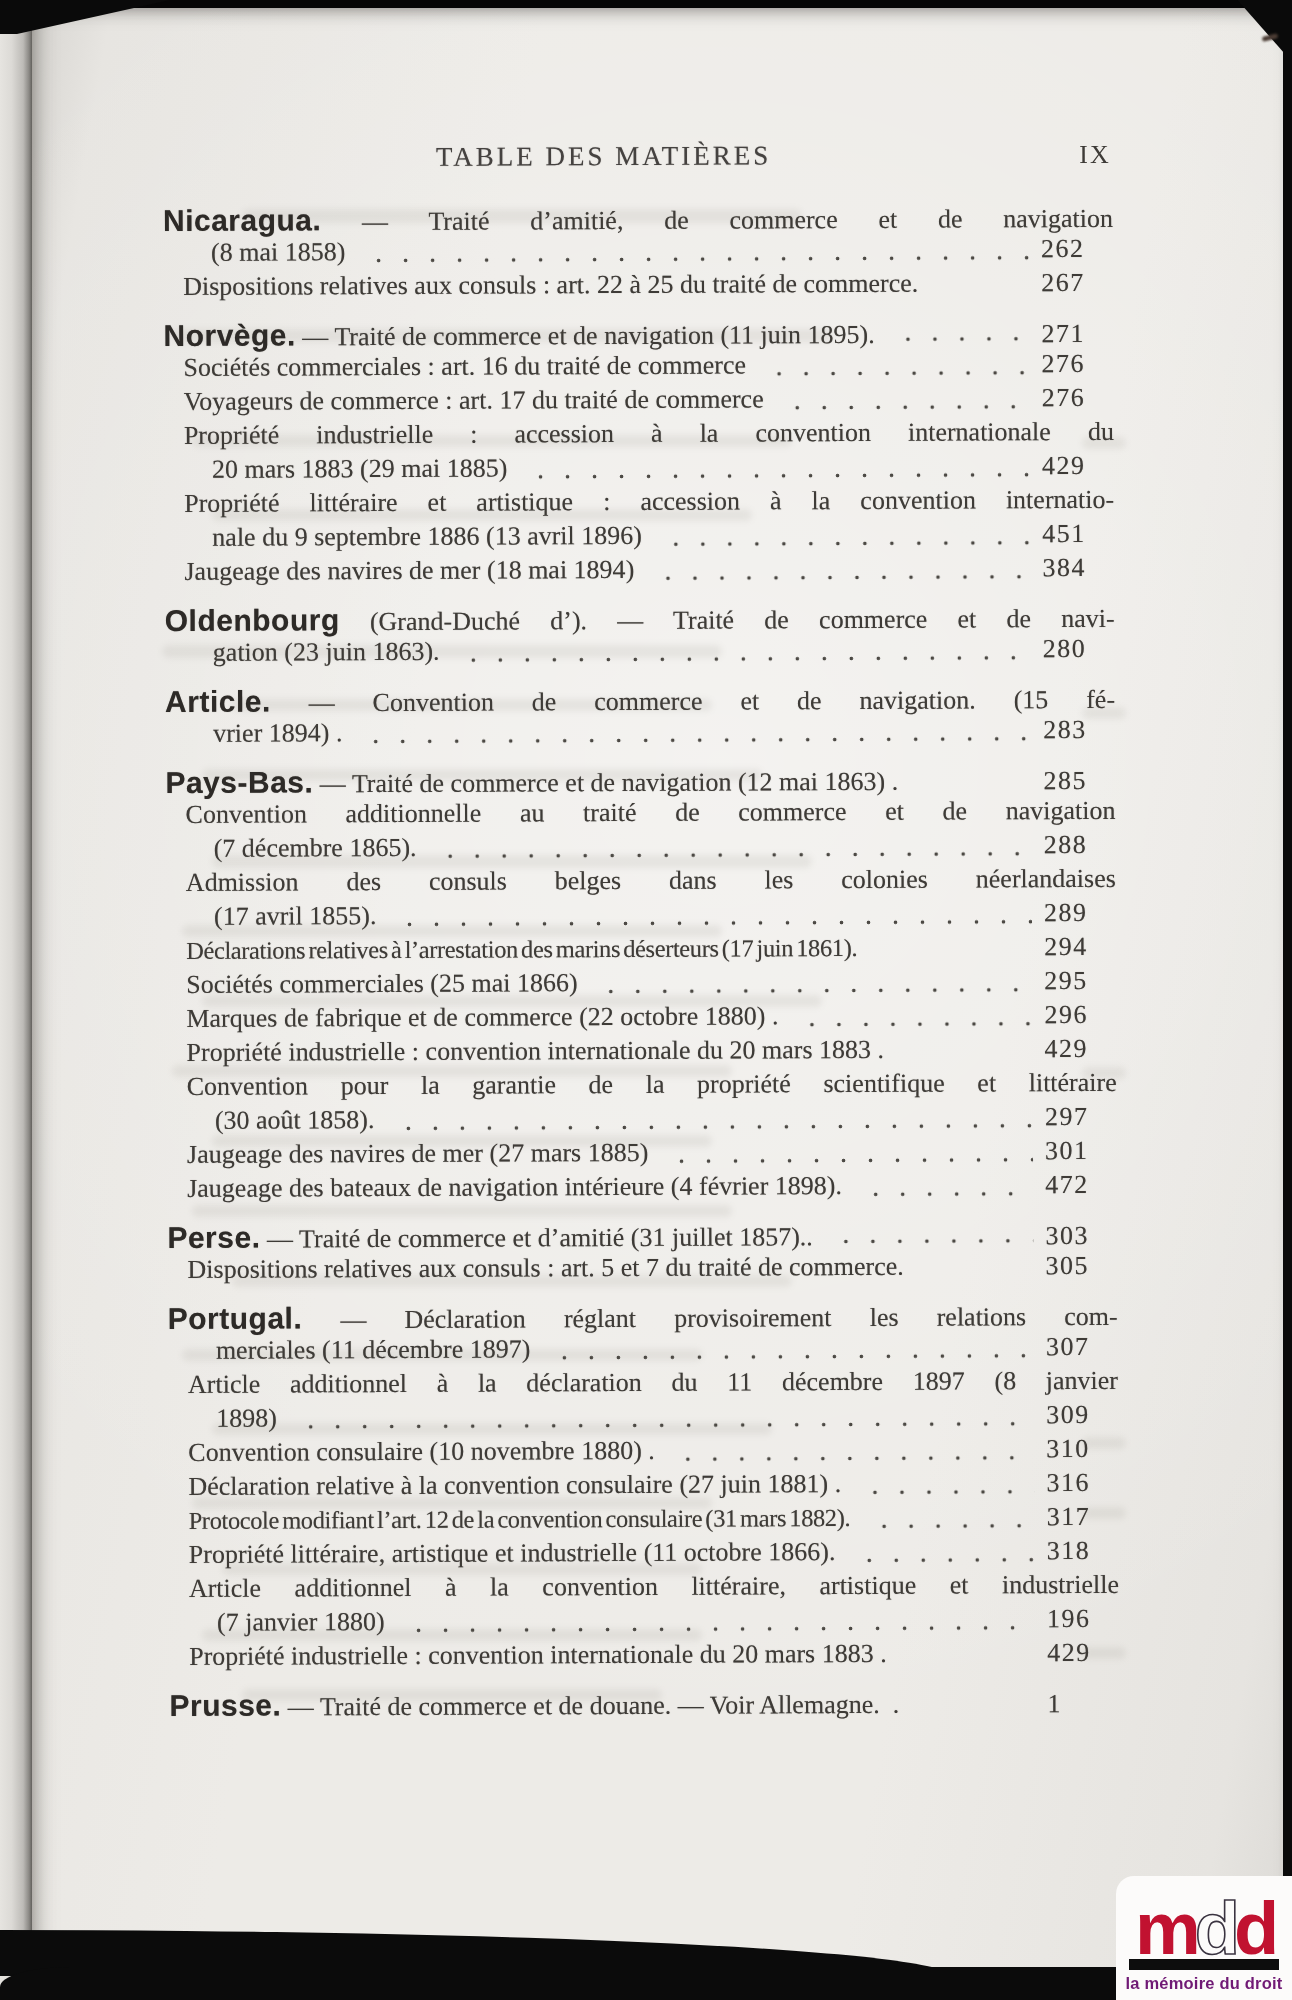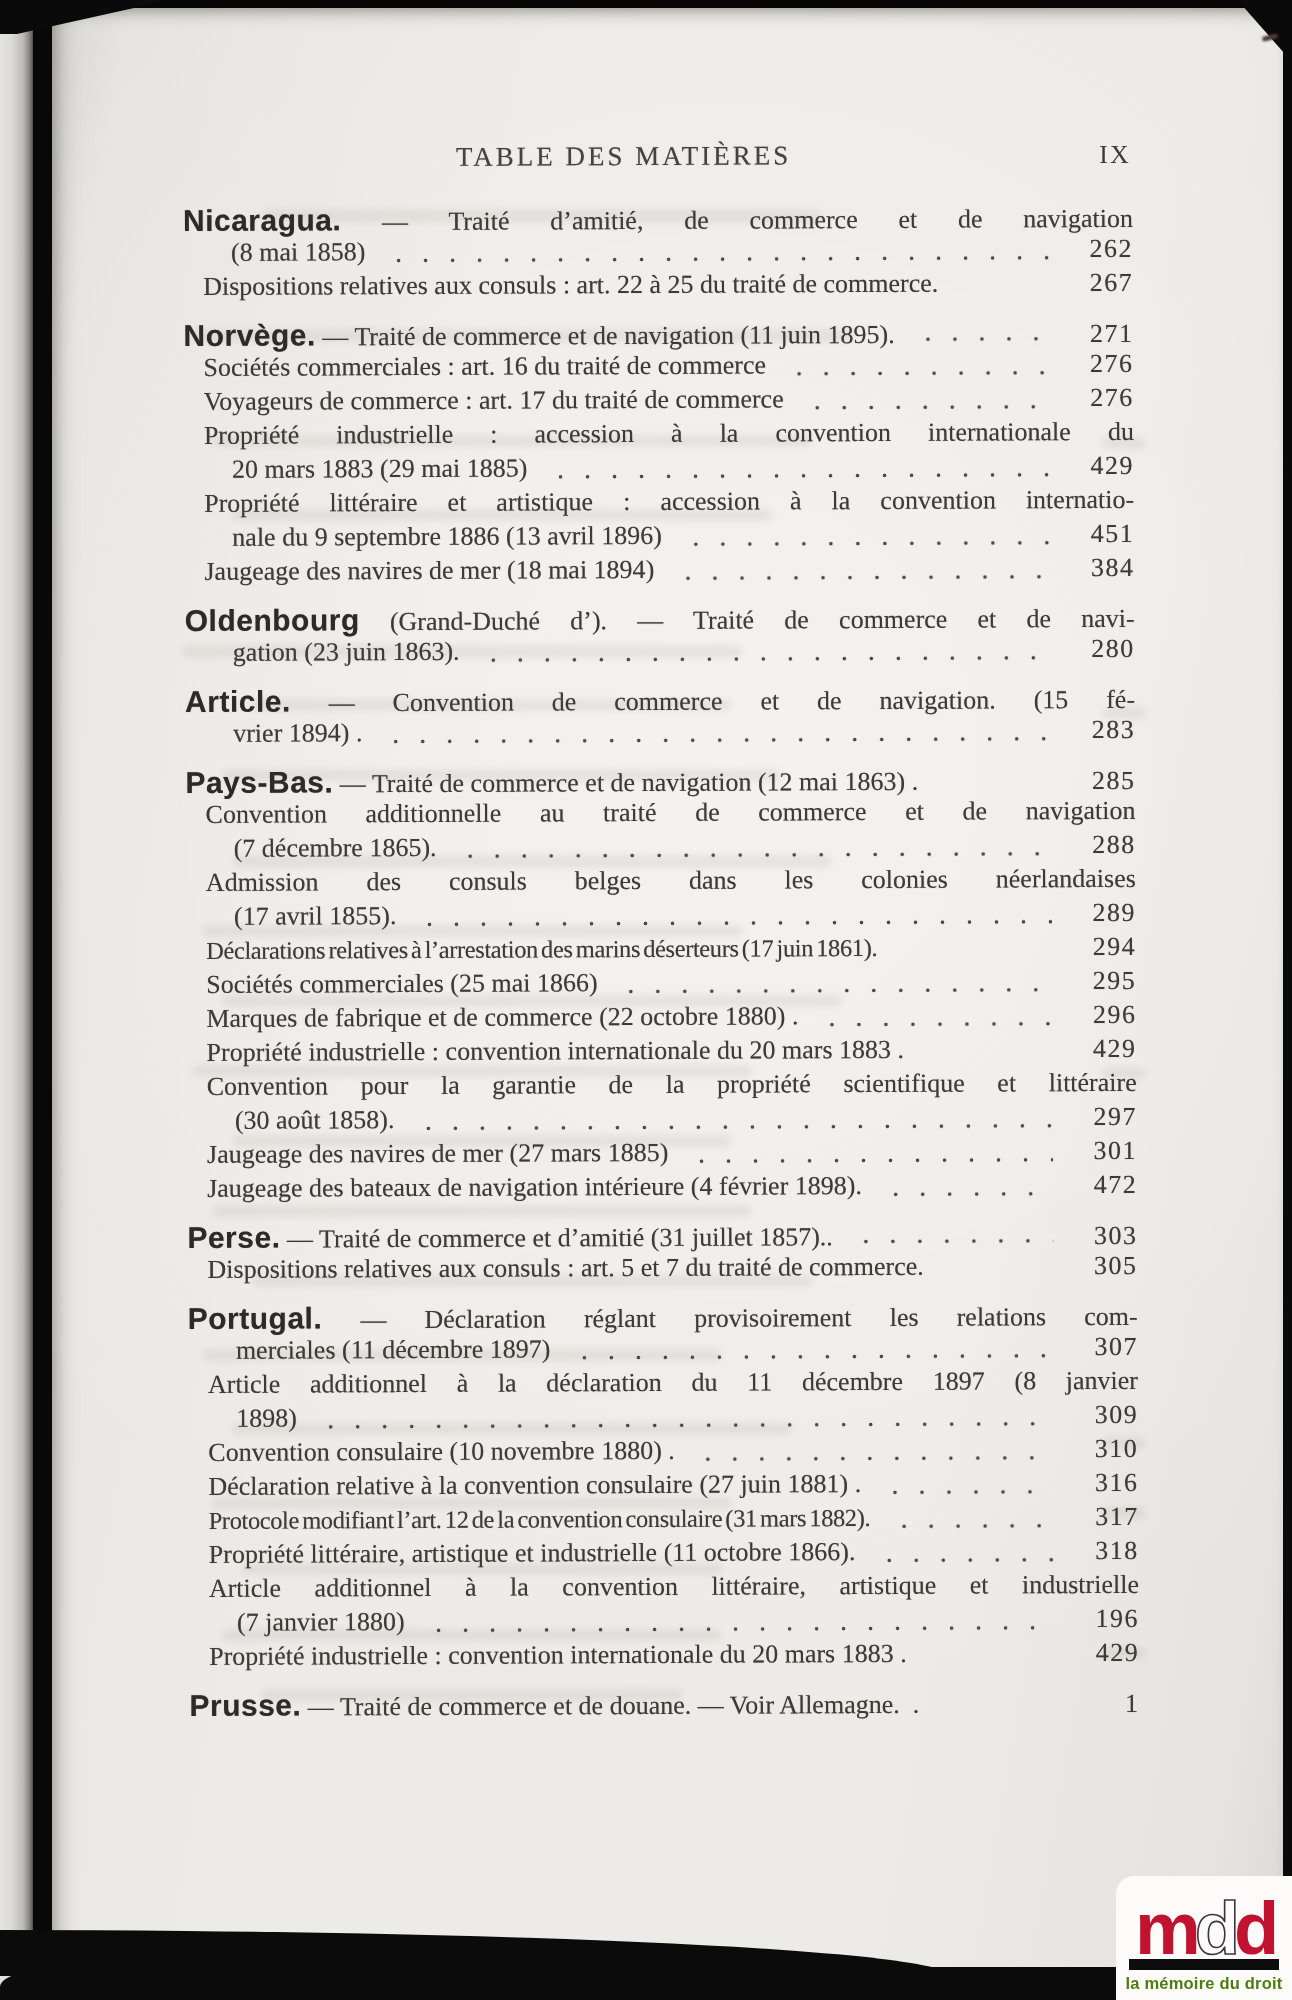--- a/index.html
+++ b/index.html
@@ -11,21 +11,21 @@
     background:linear-gradient(90deg,#e6e4e0 0%,#dcdad6 35%,#bdbbb7 70%,#8a8884 88%,#55534f 100%);
     border-top-left-radius:12px;}
 
   
   .page{position:absolute;left:32px;top:7px;right:9px;bottom:0;
     background:
       radial-gradient(ellipse 120% 80% at 55% 38%, rgba(255,255,255,0.38), rgba(255,255,255,0) 62%),
       linear-gradient(100deg,#d7d5d1 0%,#e7e5e1 5%,#edebe7 32%,#edebe7 72%,#e6e4e0 94%,#dcdad6 100%);
     background-color:#eae8e4;
     border-radius:10px 16px 0 0;
-    box-shadow:inset 16px 0 22px -14px rgba(70,65,58,.55), inset 0 14px 18px -12px rgba(40,36,32,.5);margin-left:20px;}
+    box-shadow:inset 16px 0 22px -14px rgba(70,65,58,.55), inset 0 14px 18px -12px rgba(40,36,32,.5);}
 
   
   .ghost{position:absolute;background:#8d897f;opacity:.13;filter:blur(3px);border-radius:7px;
          pointer-events:none;}
 
   
   .content{position:absolute;left:130px;top:0;width:950px;transform:rotate(-0.25deg);
            transform-origin:top left;color:#3e3b37;}
   .header-row{position:relative;margin-top:136px;height:34px;}
   .page-title{position:absolute;left:50%;transform:translateX(-50%) translateX(-34px);
@@ -43,21 +43,21 @@
   .line.justify .runs{flex:1;white-space:normal;text-align:justify;text-align-last:justify;}
   .line.tight .runs{font-size:24.5px;letter-spacing:-.4px;word-spacing:-2.5px;}
   .r-country{font-family:"Liberation Sans","DejaVu Sans",sans-serif;font-weight:700;
     font-size:30px;letter-spacing:.5px;color:#2d2a27;}
   .r-p{}
   .r-i{}
   .leader{flex:1;align-self:flex-end;height:9px;margin:0 12px 7px 14px;
     background-image:radial-gradient(circle,#4c4944 1.7px,rgba(0,0,0,0) 2.1px);
     background-size:27px 9px;background-repeat:repeat-x;background-position:6px 1px;}
   .spacer{flex:1;}
-  .pageno{width:72px;flex:0 0 auto;text-align:right;font-size:26px;letter-spacing:1.5px;}
+  .pageno{width:72px;flex:0 0 auto;font-size:26px;letter-spacing:1.5px;}
 
   
   .top-band{position:absolute;top:0;left:0;width:100%;height:8px;background:#060606;}
   .corner-tl{position:absolute;top:0;left:0;width:170px;height:34px;background:#0a0a0a;
     clip-path:polygon(0 0,100% 0,10% 100%,0 100%);}
   .corner-tr{position:absolute;top:0;right:0;width:62px;height:62px;background:#0a0a0a;
     clip-path:polygon(12% 0,100% 0,100% 100%);}
   .right-strip{position:absolute;top:0;right:0;width:9px;height:100%;background:#0a0a0a;}
   .bottom-bar{position:absolute;bottom:0;left:0;width:100%;height:33px;background:#0b0b0b;
     border-top-left-radius:70px 20px;}
@@ -70,21 +70,21 @@
   .logo-panel{position:absolute;right:0;bottom:0;width:176px;height:124px;
     background:#fcfbfa;border-top-left-radius:18px;z-index:5;
     display:flex;flex-direction:column;align-items:center;
     font-family:"Liberation Sans","DejaVu Sans",sans-serif;}
   .logo-letters{margin-top:14px;height:66px;line-height:66px;font-weight:700;font-size:74px;
     letter-spacing:-6px;display:flex;align-items:flex-end;}
   .logo-letter{display:inline-block;height:66px;line-height:78px;}
   .logo-letter.solid{color:#c11230;}
   .logo-letter.outline{color:#fcfbfa;-webkit-text-stroke:1.6px #3a3340;}
   .logo-bar{width:150px;height:11px;background:#0d0d0d;margin-top:3px;}
-  .logo-tagline{margin-top:4px;font-size:16.5px;font-weight:700;color:#4d7c0f;
+  .logo-tagline{margin-top:4px;font-size:16.5px;font-weight:700;color:#701a75;
     letter-spacing:.2px;white-space:nowrap;}
 </style>
 </head>
 <body>
 
 <div class="photo">
 
   <div class="prev-edge"></div>
 
   <div class="page">

